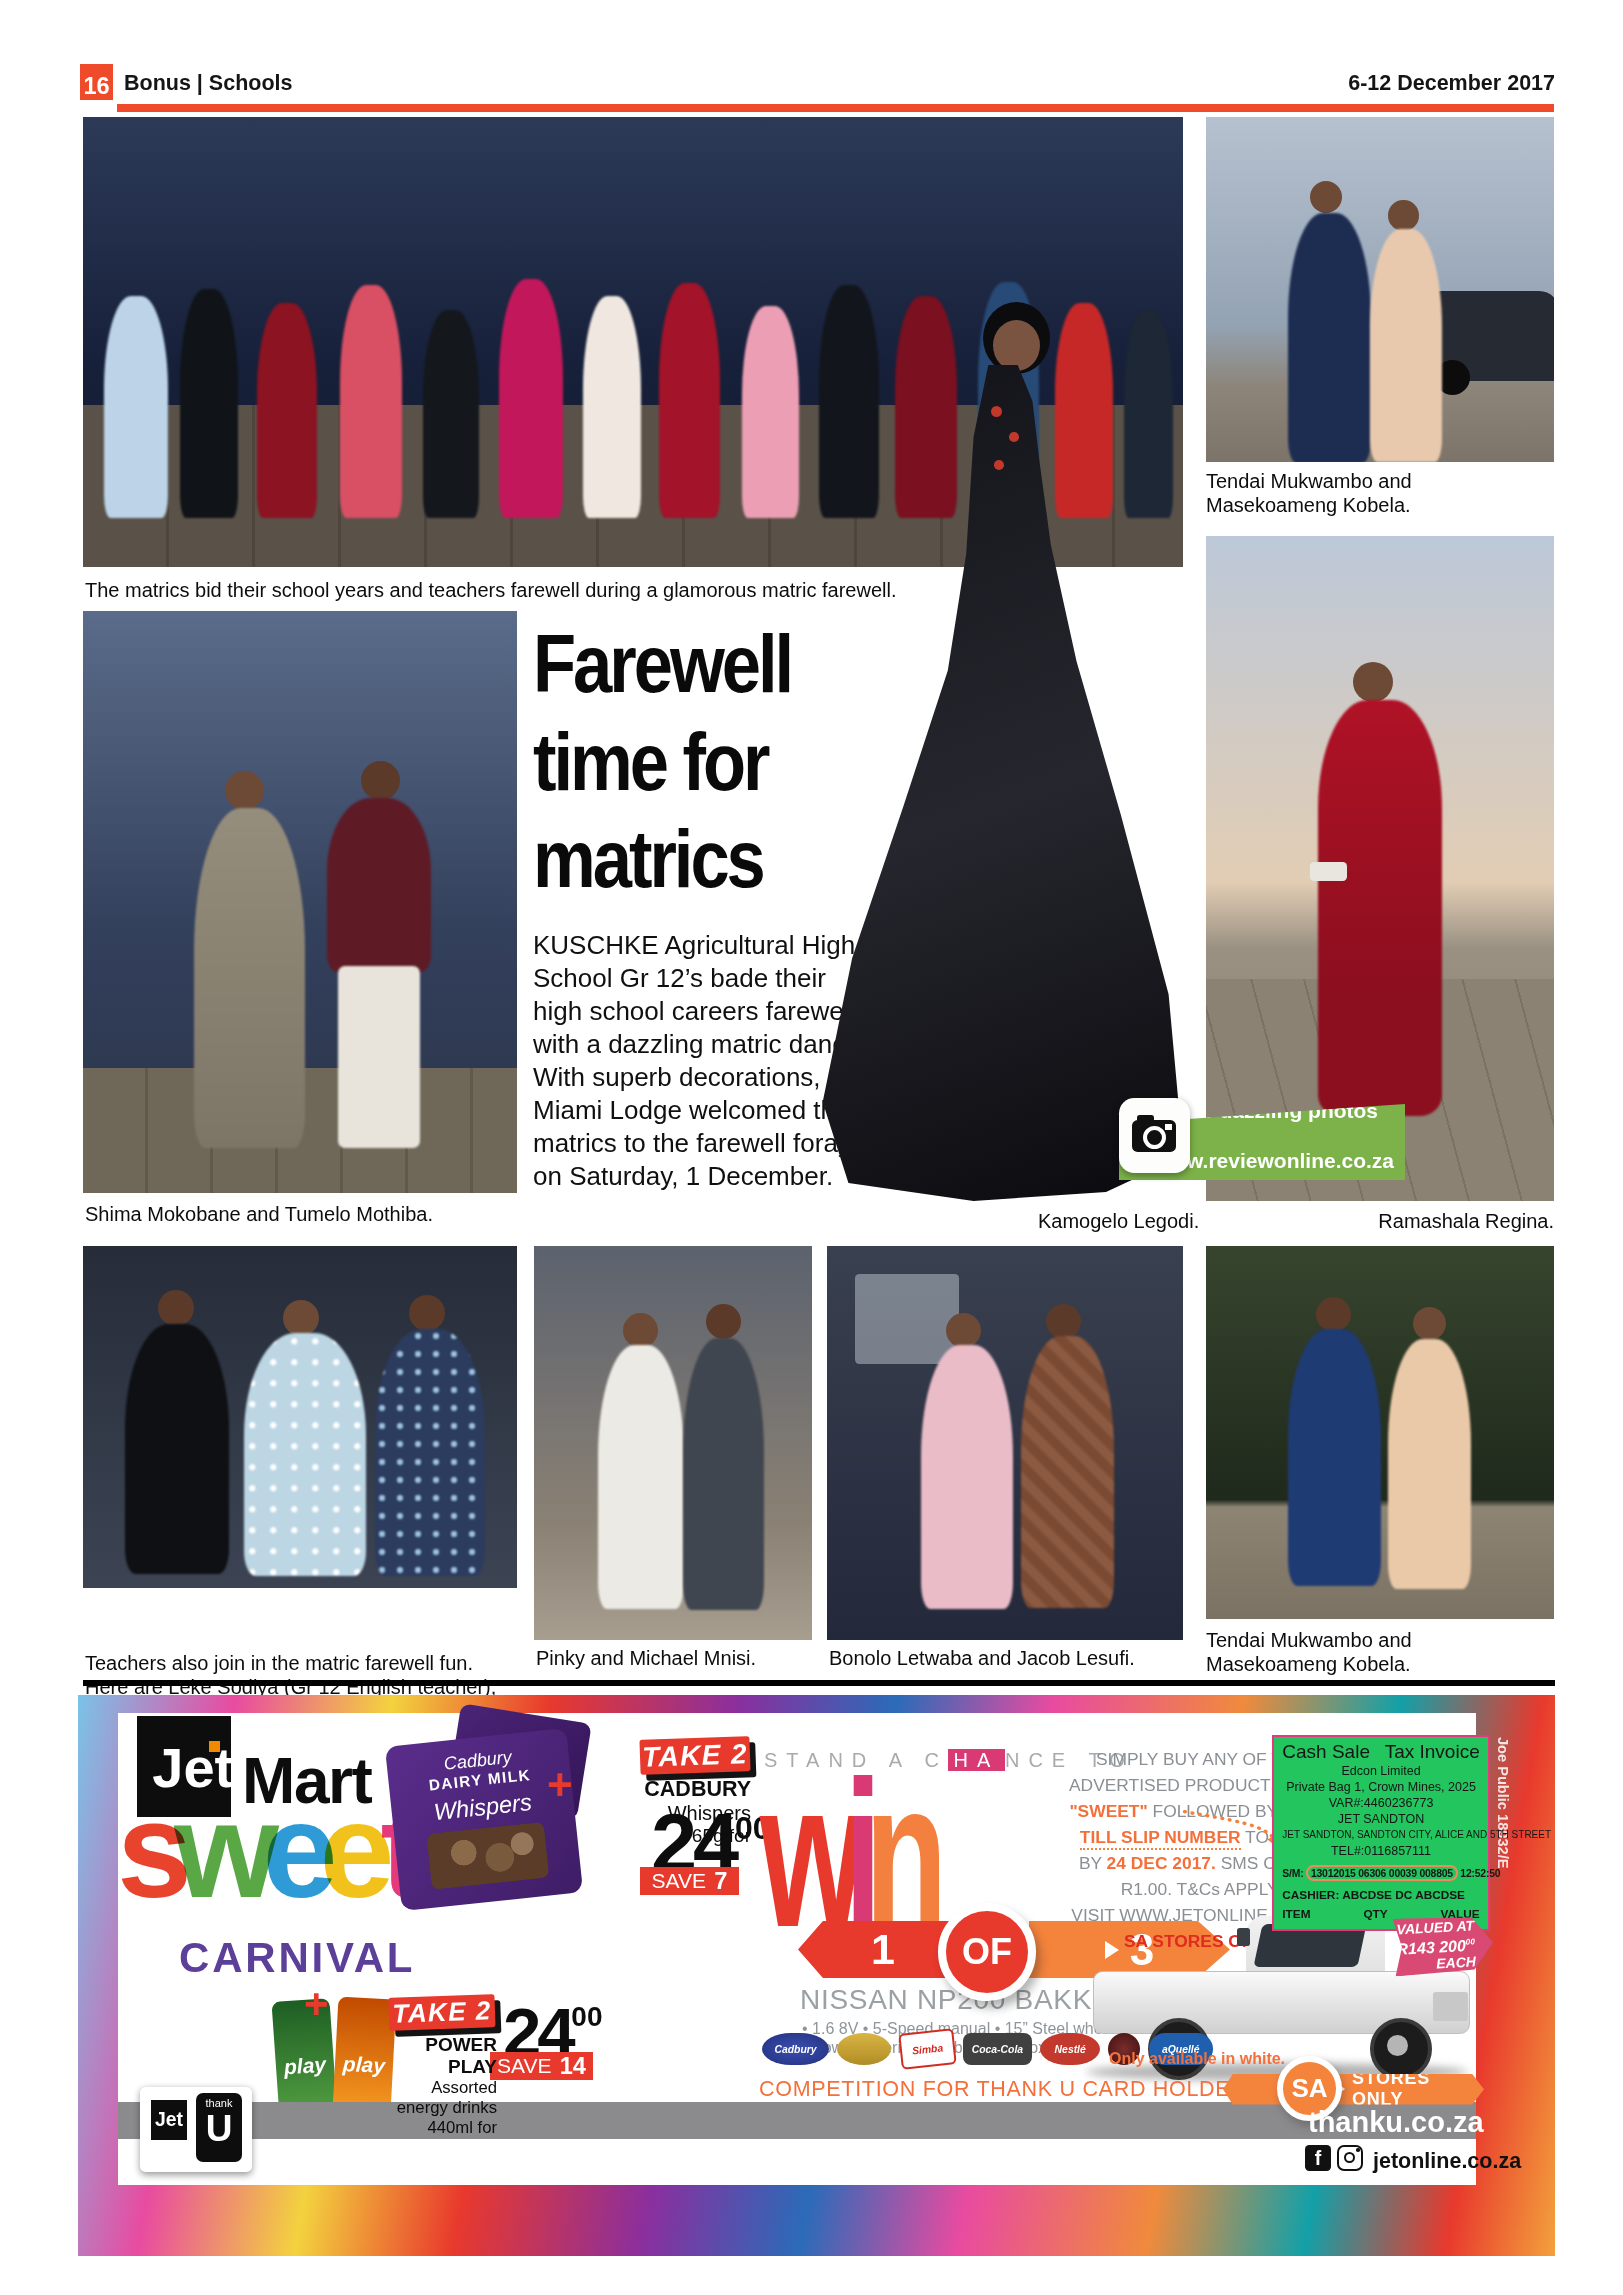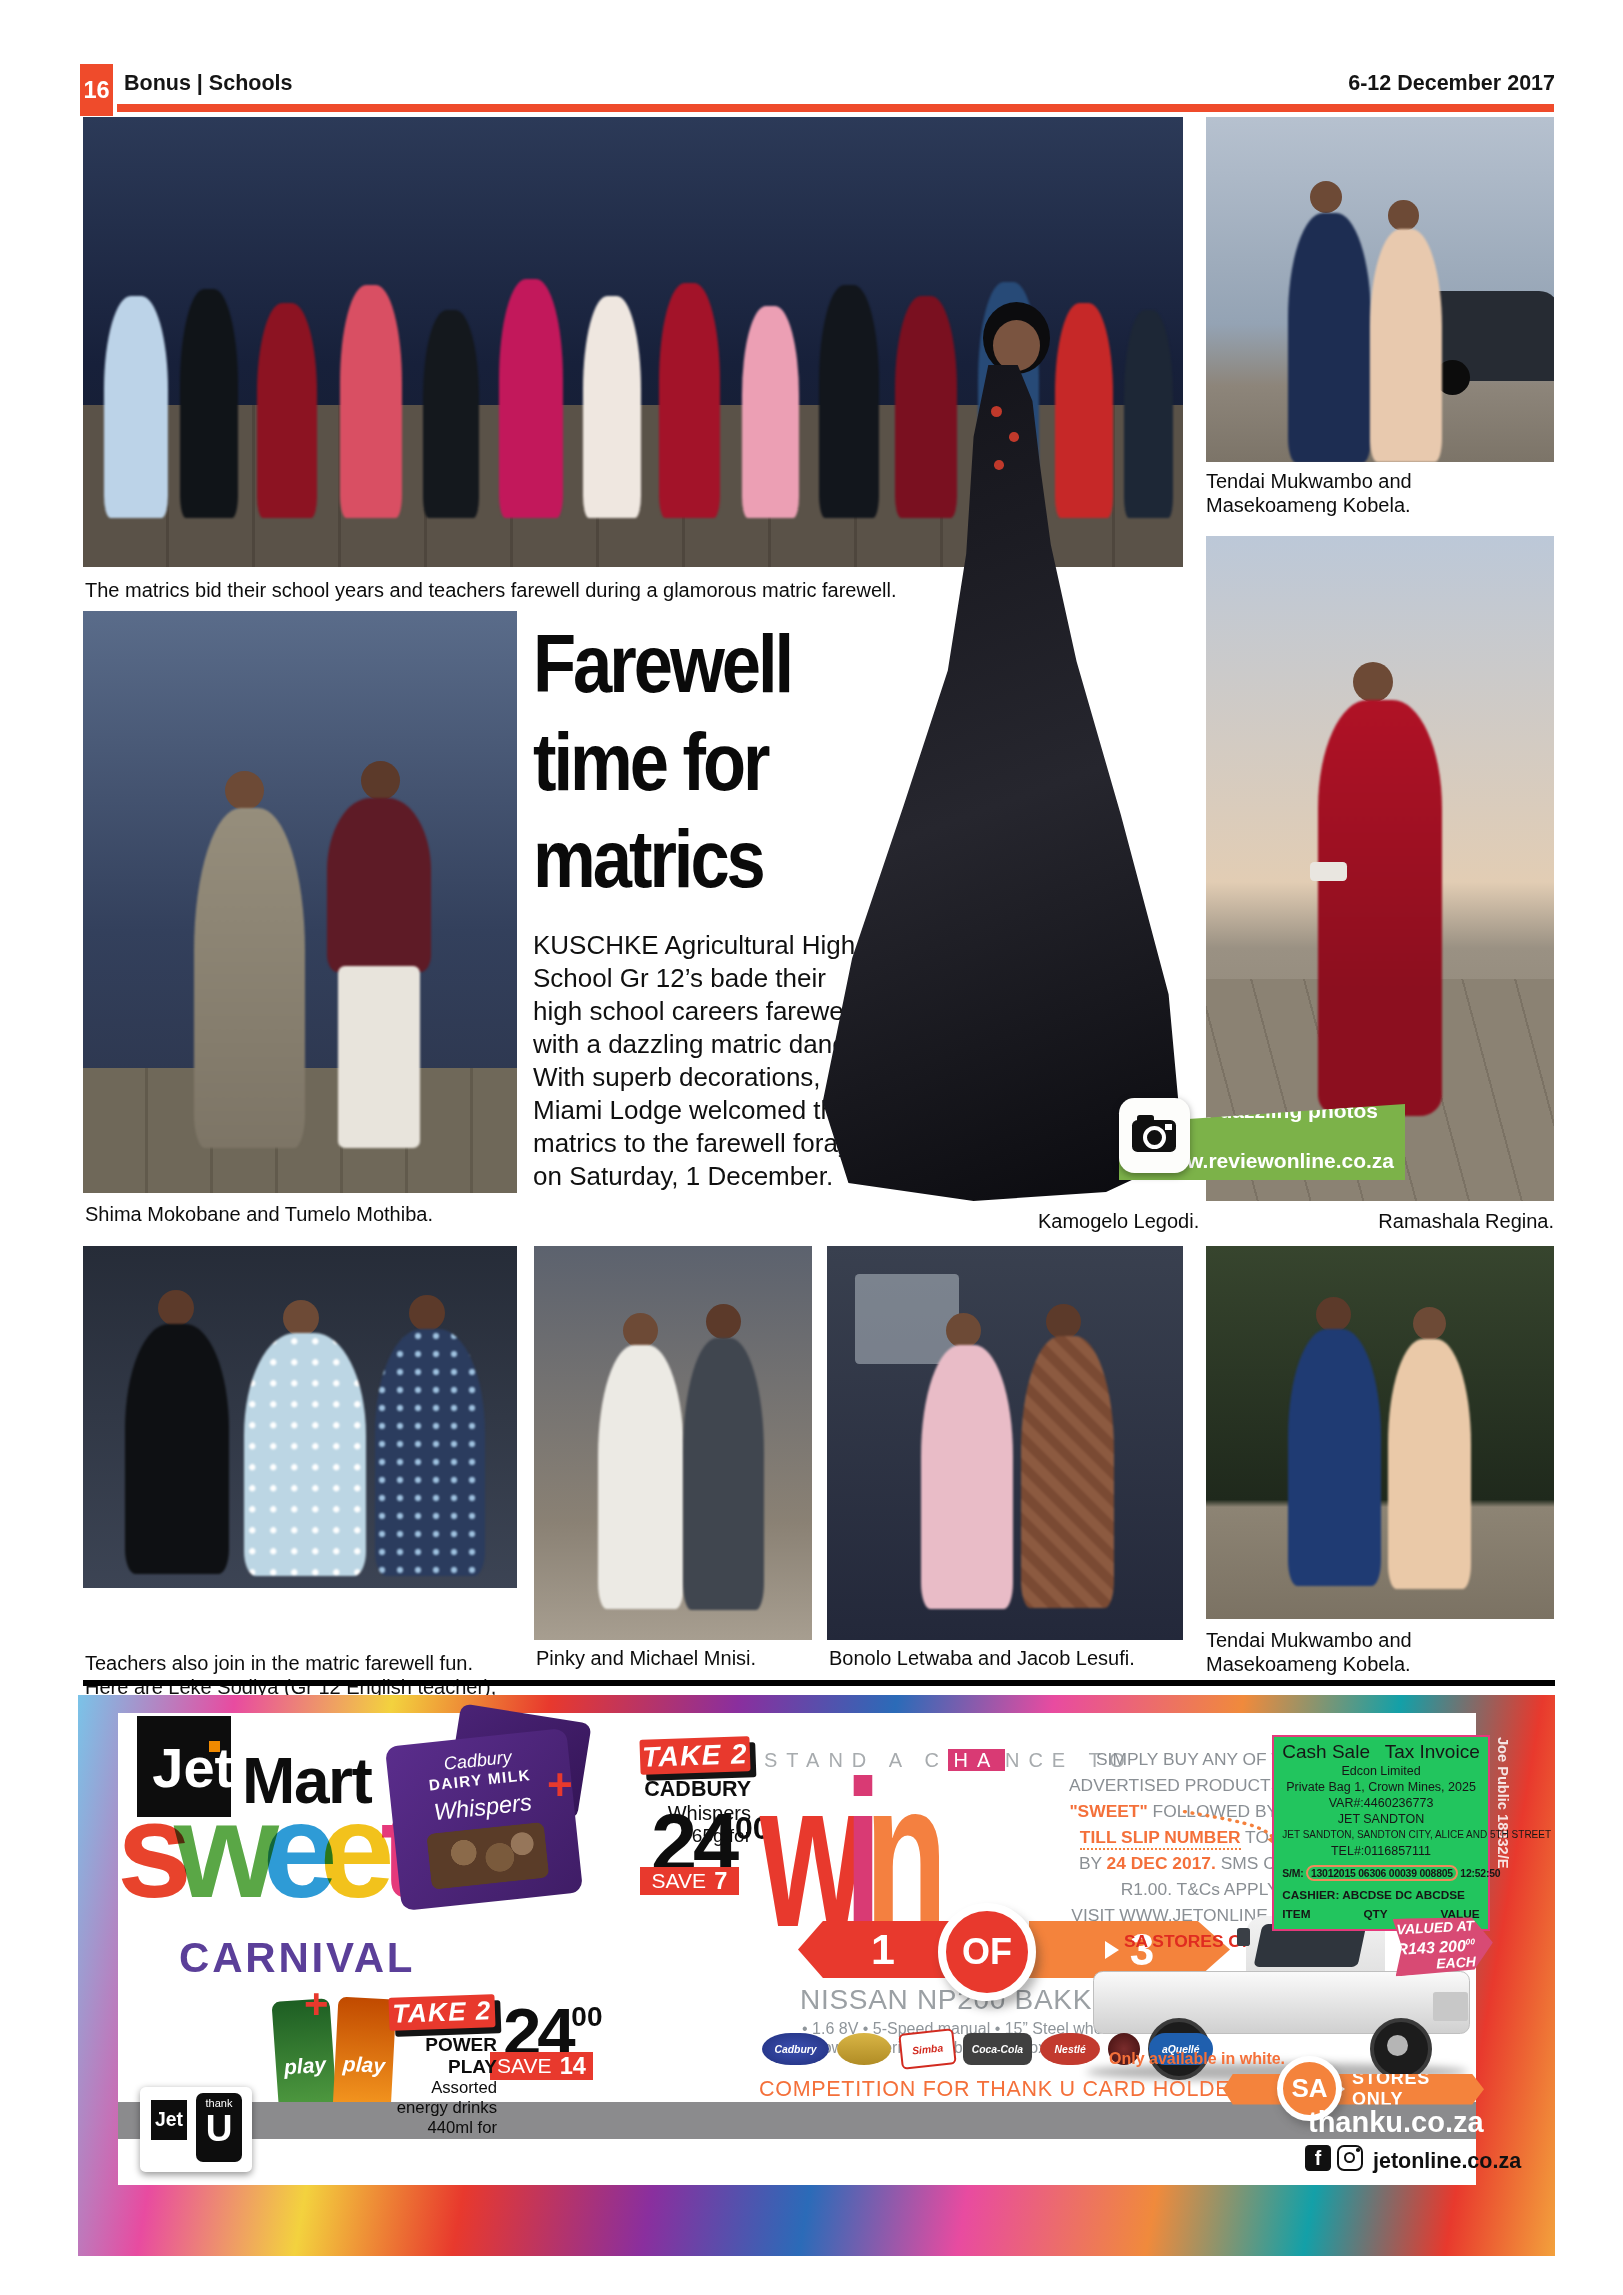--- a/index.html
+++ b/index.html
@@ -44,21 +44,21 @@
            transform:scaleX(.65);transform-origin:0 0;letter-spacing:-11px;white-space:nowrap}
   .logocard{position:absolute;background:#fff;border-radius:5.6px;box-shadow:0 2.1px 7px rgba(0,0,0,.4);z-index:4}
   .brandlogo{height:32px;display:flex;align-items:center;justify-content:center;
              color:#fff;font-size:10.4px;font-style:italic;font-weight:700;flex:none}
 </style>
 </head>
 <body>
 
 <div class="page">
 
-  <div class="abs" style="left:80px;top:64px;width:33px;height:52px;background:#ef4b2b;display:flex;align-items:center;justify-content:center">
+  <div class="abs" style="left:80px;top:64px;width:33px;height:36px;background:#ef4b2b;display:flex;align-items:flex-end;justify-content:center">
     <span style="color:#fff;font-weight:700;font-size:23.6px">16</span>
   </div>
   <div class="abs" style="left:124px;top:71px;font-size:21.5px;font-weight:700;color:#151515">Bonus | Schools</div>
   <div class="abs" style="top:71px;right:69px;font-size:21.5px;font-weight:700;color:#151515">6-12 December 2017</div>
   <div class="abs" style="left:117px;top:104px;width:1437px;height:8.3px;background:#ef4b2b"></div>
 
   <div class="photo" style="left:83px;top:117px;width:1100px;height:450px;background:linear-gradient(#2c3a58,#17203a 55%,#141b2c)">
     <div class="abs" style="left:0;bottom:0;width:100%;height:36%;background:repeating-linear-gradient(90deg,#5a5248 0 83px,#4e463d 83px 86px),linear-gradient(#5a5248,#463f36)"></div>
     <div class="fig" style="left:21px;bottom:49px;width:64px;height:222px;background:#bcd3e8"></div>
     <div class="fig" style="left:97px;bottom:49px;width:58px;height:229px;background:#101418"></div>

